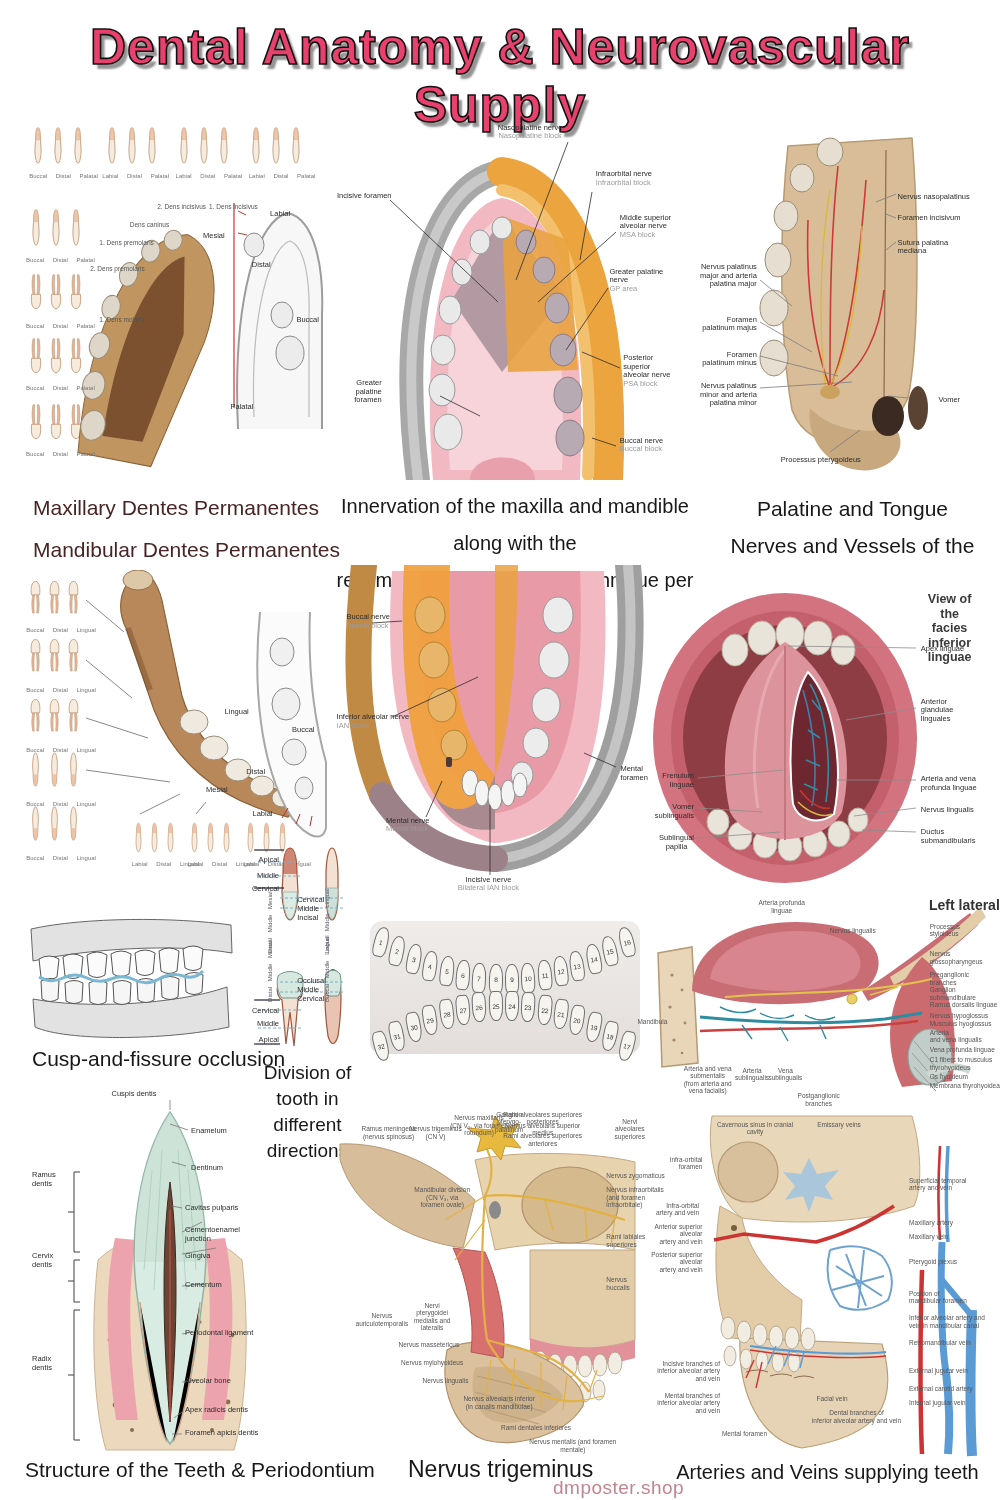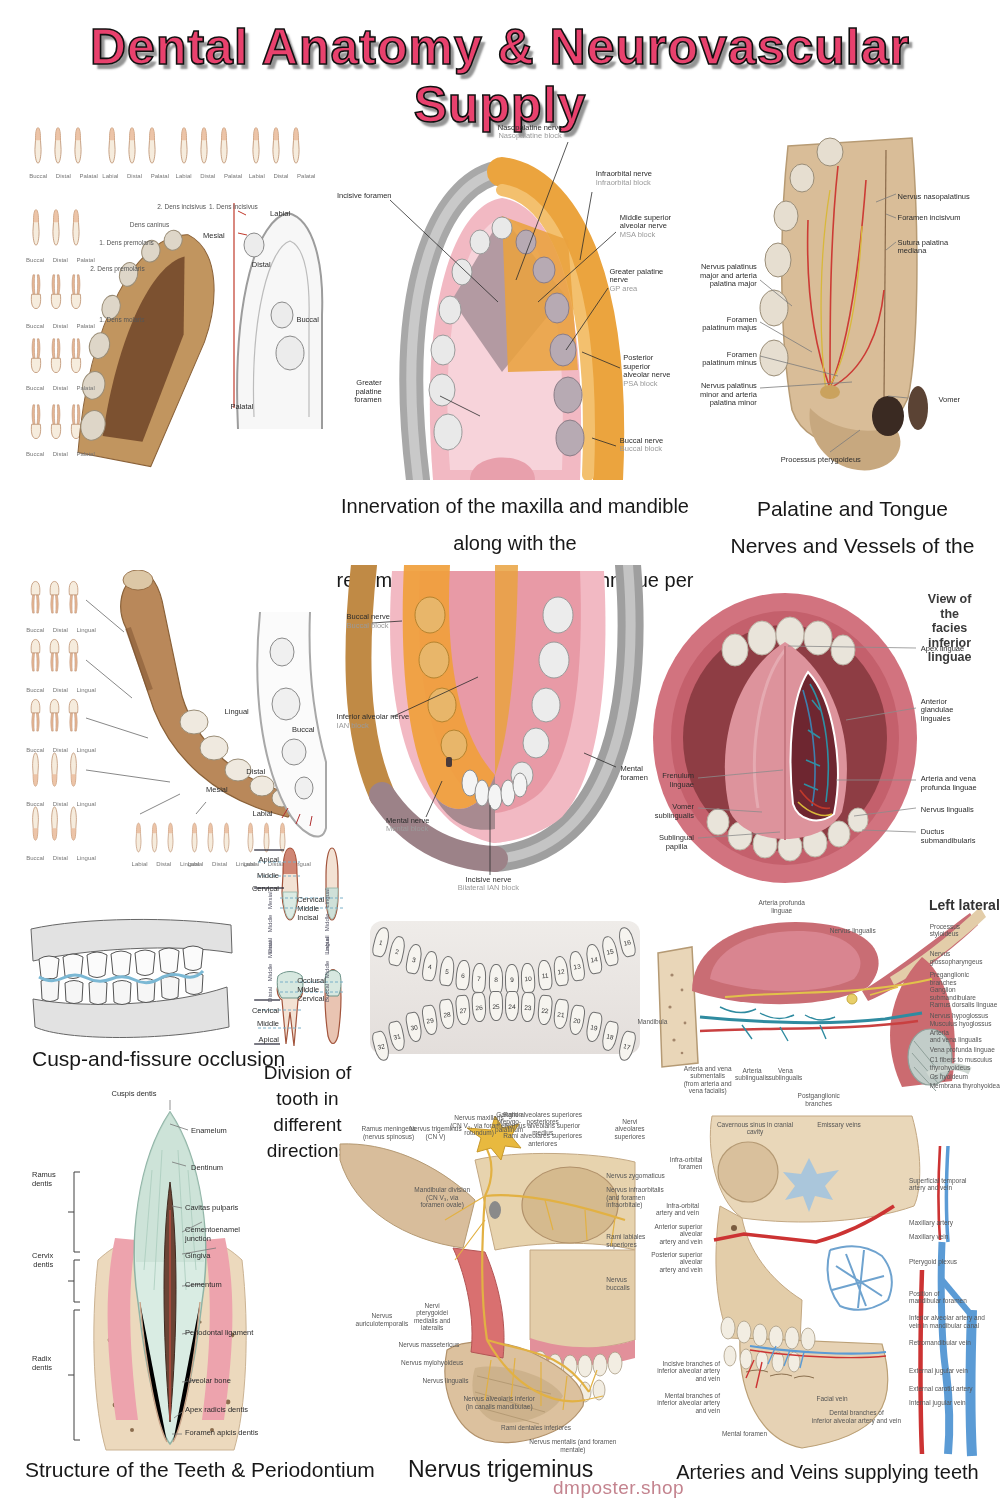--- a/index.html
+++ b/index.html
@@ -239,20 +239,24 @@
 palatinum minus</span></div>
           <div class="fig-label" style="top: 72%; right: 76%; text-align: right;"><span>Nervus palatinus
 minor and arteria
 palatina minor</span></div>
           <div class="fig-label" style="top: 76%; left: 72%; margin-left: 28px;"><span>Vomer</span></div>
           <div class="fig-label" style="top: 93%; left: 44%; transform: translateX(-50%); text-align: center;"><span>Processus pterygoideus</span></div>
         </div>
     </div>
   </section>
 
+  <div class="caption maroon" style="left:33px;top:487px;line-height:42px">
+    <div>Maxillary Dentes Permanentes</div>
+    <div>Mandibular Dentes Permanentes</div>
+  </div>
   <div class="caption center" style="left:315px;top:488px;width:400px;line-height:37px;font-size:20px">
     <div>Innervation of the maxilla and mandible along with the</div>
     <div>recommended anesthesia technique per area</div>
   </div>
   <div class="caption center" style="left:705px;top:490px;width:295px;line-height:37px">
     <div>Palatine and Tongue</div>
     <div>Nerves and Vessels of the</div>
   </div>
 
   <section class="panel" style="left:20px;top:570px;width:310px;height:300px">
@@ -702,21 +706,21 @@
           <div class="fig-label" style="top: 37%; left: 55%;"><span>Cementoenamel
 junction</span></div>
           <div class="fig-label" style="top: 44%; left: 55%;"><span>Gingiva</span></div>
           <div class="fig-label" style="top: 52%; left: 55%; text-align: center;"><span>Cementum</span></div>
           <div class="fig-label" style="top: 65%; left: 55%;"><span>Periodontal ligament</span></div>
           <div class="fig-label" style="top: 78%; left: 55%;"><span>Alveolar bone</span></div>
           <div class="fig-label" style="top: 86%; left: 55%;"><span>Apex radicis dentis</span></div>
           <div class="fig-label" style="top: 92%; left: 55%;"><span>Foramen apicis dentis</span></div>
           <div class="fig-label" style="top: 22%; left: 4%;"><span>Ramus
 dentis</span></div>
-          <div class="fig-label" style="top: 44%; left: 4%; text-align: right;"><span>Cervix
+          <div class="fig-label" style="top: 44%; left: 4%;"><span>Cervix
 dentis</span></div>
           <div class="fig-label" style="top: 72%; left: 4%;"><span>Radix
 dentis</span></div>
         </div>
     </div>
   </section>
 
   <section class="panel" style="left:335px;top:1100px;width:335px;height:360px">
     <div class="fig">
       <svg viewBox="0 0 335 360" preserveAspectRatio="none">

